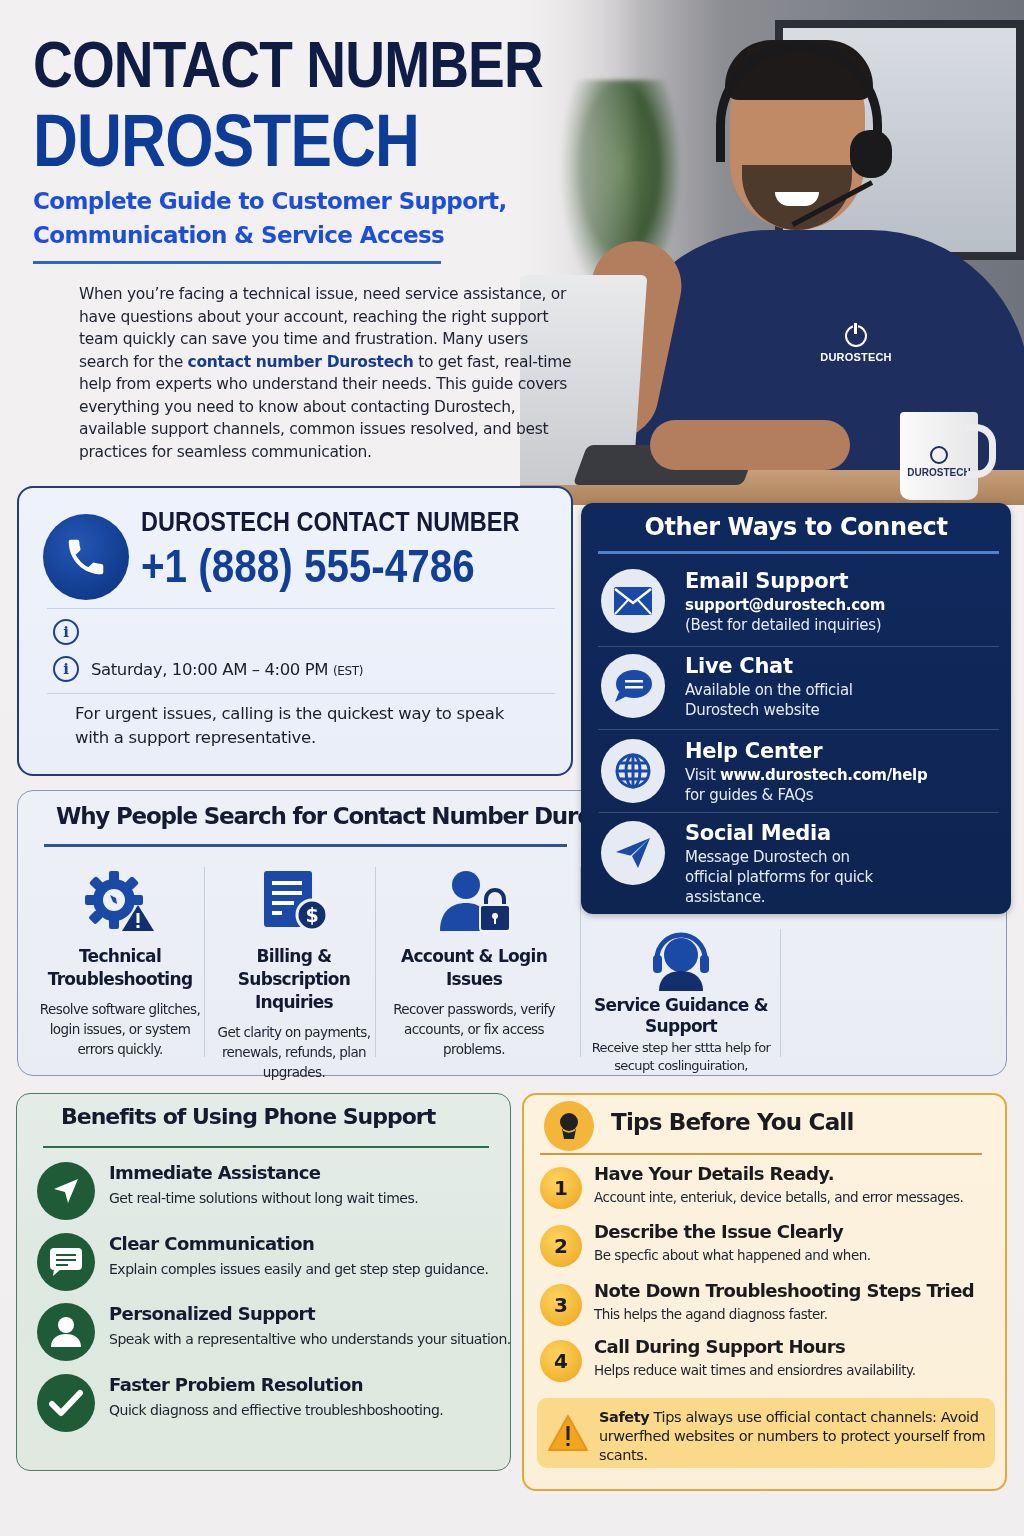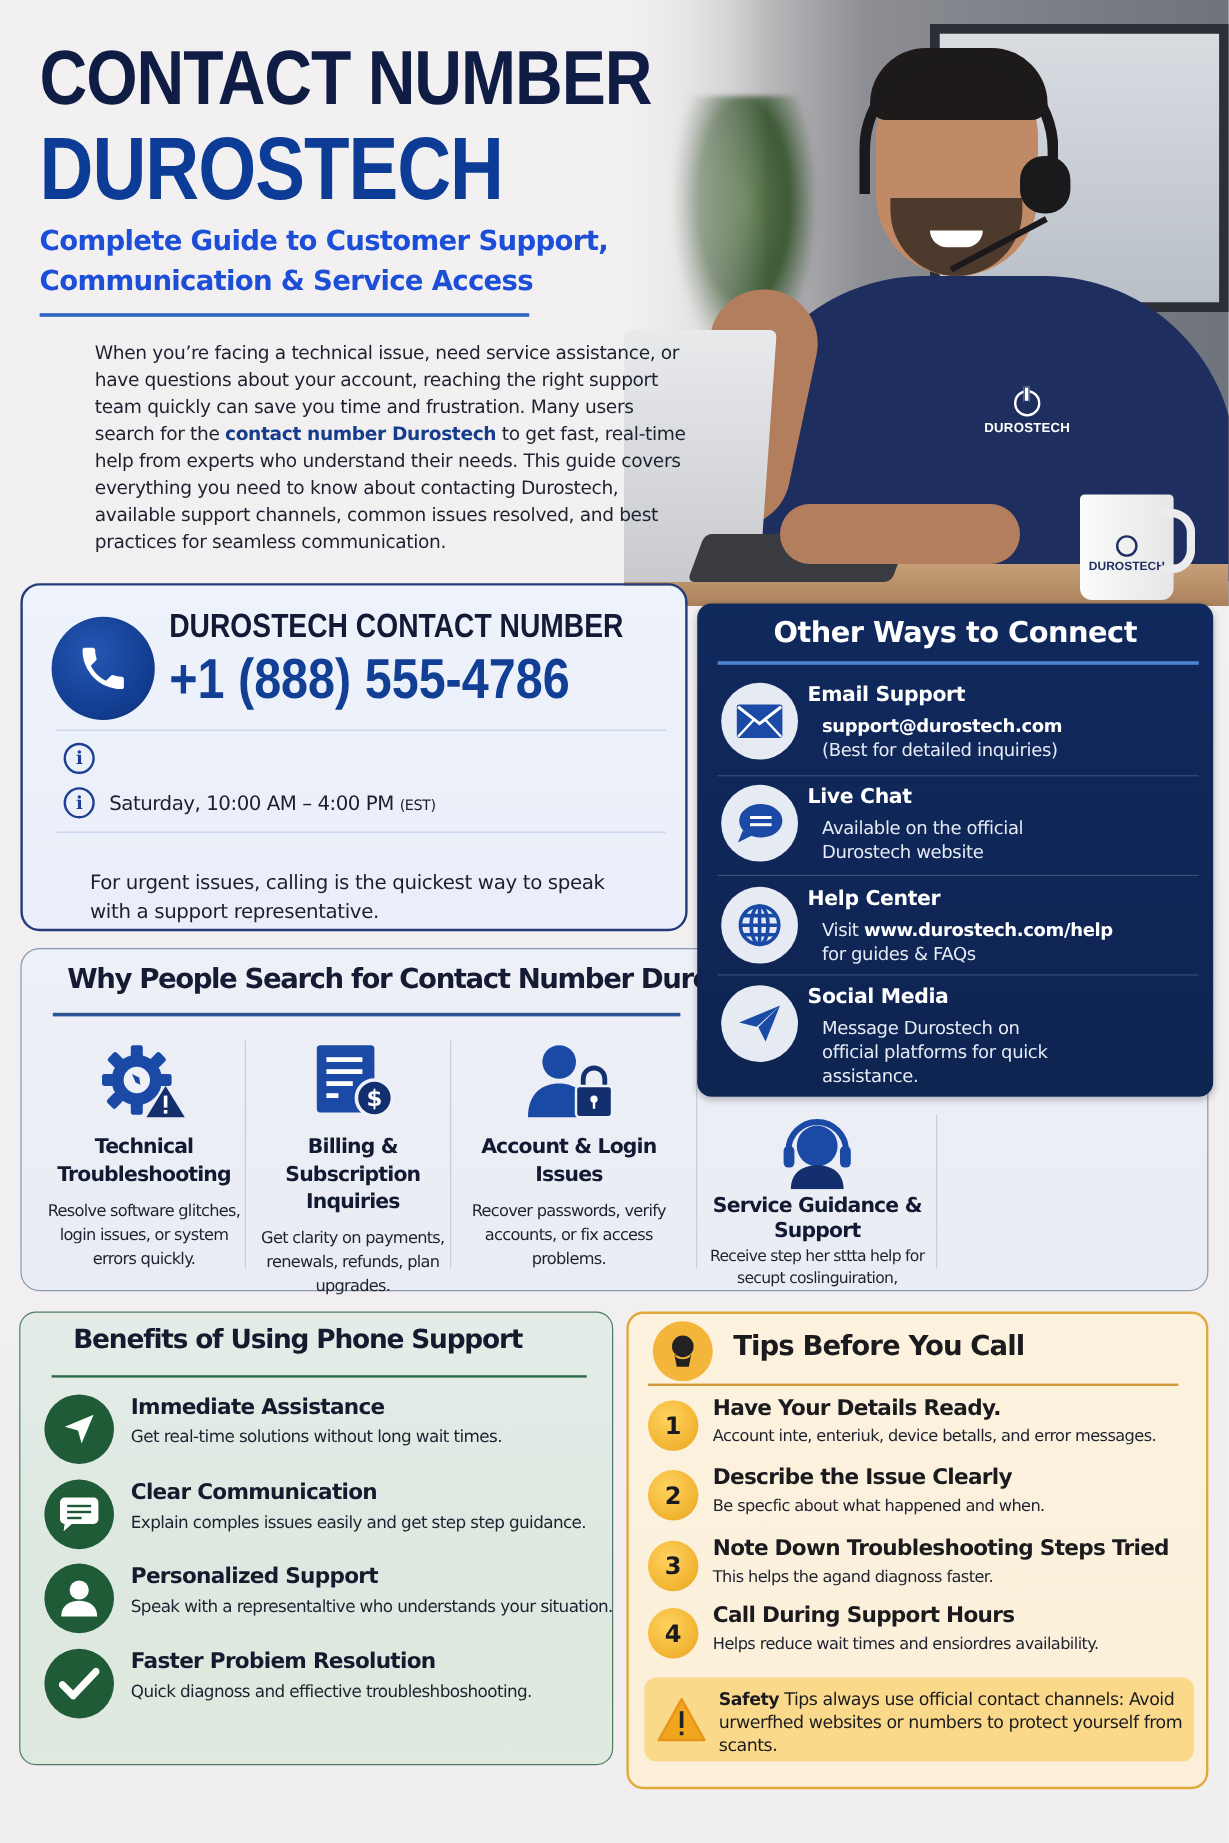--- a/index.html
+++ b/index.html
@@ -65,30 +65,30 @@
   .cc-label { position:absolute; left:122px; top:18px; font-family:"Liberation Sans",sans-serif; font-weight:bold; font-size:28px;
     color:#121a35; transform: scaleX(0.84); transform-origin:left; white-space:nowrap; }
   .cc-number { position:absolute; left:122px; top:50px; font-family:"Liberation Sans",sans-serif; font-weight:bold; font-size:47px;
     color:#123f96; transform: scaleX(0.86); transform-origin:left; white-space:nowrap; }
   .cc-rule { position:absolute; left:28px; height:1px; width:508px; background:#c6d2ea; }
   .hours-row { position:absolute; left:34px; display:flex; align-items:center; gap:12px; font-size:16.5px; color:#1b1f2a; white-space:nowrap; letter-spacing:-0.4px; }
   .hours-row b { font-weight:bold; }
   .hours-row .tz { font-size:12px; }
   .info-icon { width:26px; height:26px; border-radius:50%; border:2px solid #1d3f92; color:#1d3f92; display:flex; align-items:center;
     justify-content:center; font-family:"DejaVu Serif",serif; font-weight:bold; font-size:15px; }
-  .urgent { position:absolute; left:56px; top:214px; width:460px; font-size:16.5px; line-height:24px; color:#1b1f2a; letter-spacing:-0.3px;margin-top:22px; }
+  .urgent { position:absolute; left:56px; top:214px; width:460px; font-size:16.5px; line-height:24px; color:#1b1f2a; letter-spacing:-0.3px; }
 
   
   .other-card { position:absolute; left:581px; top:503px; width:430px; height:411px; border-radius:12px;
     background: linear-gradient(180deg,#10295c 0%, #0f2658 50%, #0e2552 100%); box-shadow: 0 2px 6px rgba(0,0,0,0.25); color:#fff; }
   .other-title { position:absolute; left:0; top:10px; width:100%; text-align:center; font-size:24px; font-weight:bold; letter-spacing:-0.4px; }
   .other-rule { position:absolute; left:17px; top:48px; width:401px; height:3px; background:#4d82cf; }
   .way { position:absolute; left:20px; width:395px; }
   .way .circle { position:absolute; left:0; top:0; width:64px; height:64px; border-radius:50%; background:#e6ebf3; display:flex; align-items:center; justify-content:center; }
-  .way .w-title { position:absolute; left:72px; top:0; font-size:17px; font-weight:bold; letter-spacing:-0.3px; white-space:nowrap; }
+  .way .w-title { position:absolute; left:84px; top:0; font-size:21px; font-weight:bold; letter-spacing:-0.3px; white-space:nowrap; }
   .way .w-text { position:absolute; left:84px; top:26px; width:310px; font-size:15px; line-height:20px; color:#e6ebf4; letter-spacing:-0.3px; }
   .way .w-text b { font-weight:bold; color:#fff; }
   .way-sep { position:absolute; left:17px; width:401px; height:1px; background:rgba(255,255,255,0.18); }
 
   
   .why-card { position:absolute; left:17px; top:790px; width:990px; height:286px; border:1.5px solid #8a96b4;
     border-radius:16px; background: linear-gradient(180deg,#edf0f6,#e9ecf3); }
   .why-title { position:absolute; left:38px; top:12px; font-size:23px; font-weight:bold; color:#151b33; letter-spacing:-1.2px; white-space:nowrap; }
   .why-rule { position:absolute; left:26px; top:53px; width:523px; height:3px; background:#2c5598; }
   .why-col { position:absolute; top:74px; text-align:center; }

